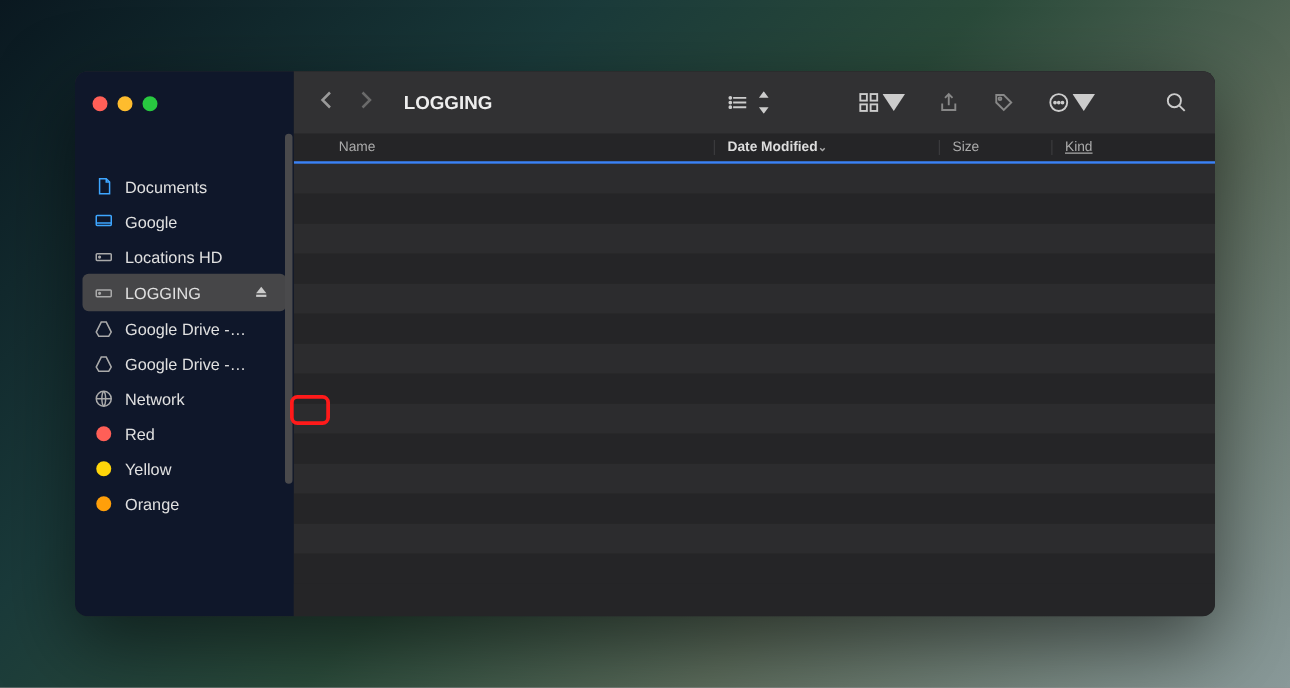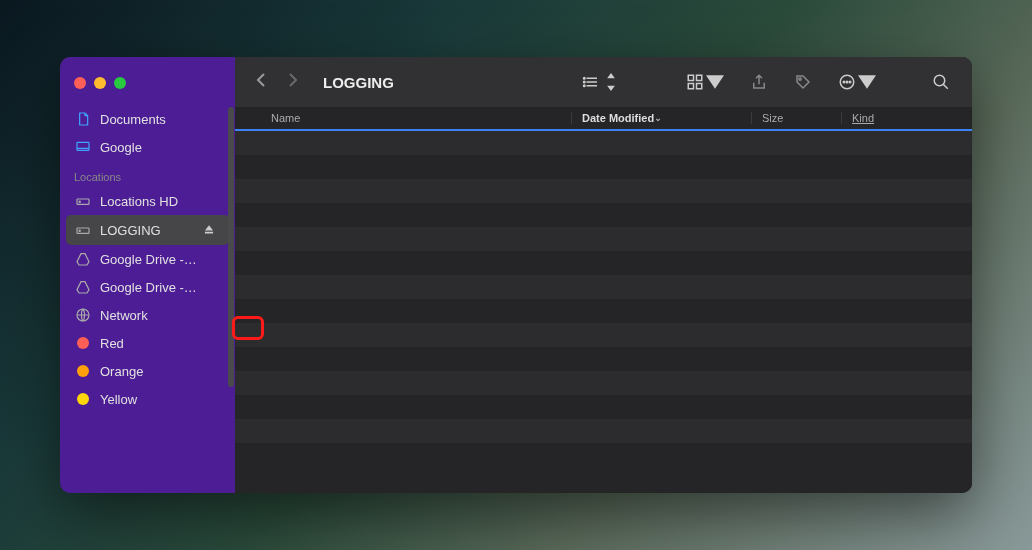--- a/index.html
+++ b/index.html
@@ -13,24 +13,25 @@
       width: 912px; height: 436px;
       background: #2a2a2c;
       border-radius: 10px;
       box-shadow: 0 20px 60px rgba(0,0,0,0.5);
       display: flex;
       overflow: hidden;
       position: relative;
     }
     .sidebar {
       width: 175px;
-      background: #4c1d95;
+      background: #0f172a;
       display: flex; flex-direction: column;
       padding-top: 10px;
       position: relative;
+      gap: 30px;
     }
     .traffic-lights { display:flex; gap:8px; padding:10px 14px 16px; }
     .tl { width:12px; height:12px; border-radius:50%; }
     .tl.red { background:#ff5f57; }
     .tl.yellow { background:#febc2e; }
     .tl.green { background:#28c840; }
     .sb-scroll { flex:1; overflow:hidden; position:relative; }
     .sb-section-header { font-size:11px; color:#888; padding: 10px 14px 4px; }
     .sb-item {
       display:flex; align-items:center; gap:8px;
@@ -109,21 +110,20 @@
       <div class="sb-item">
         <span class="icon">
           <svg viewBox="0 0 24 24" fill="none" stroke="#3ea6ff" stroke-width="1.8">
               <rect x="3" y="5" width="18" height="12" rx="1"></rect>
               <path d="M3 14h18"></path>
             </svg>
         </span>
         <span class="label">Google</span>
       </div>
 
-      <div class="sb-section-header">Locations</div>
 
       <div class="sb-item">
         <span class="icon">
           <svg viewBox="0 0 24 24" fill="none" stroke="#aaa" stroke-width="1.8">
               <rect x="3" y="9" width="18" height="8" rx="1"></rect>
               <circle cx="7" cy="13" r="1" fill="#aaa"></circle>
             </svg>
         </span>
         <span class="label">Locations HD</span>
       </div>
@@ -170,29 +170,29 @@
 
 
       <div class="sb-item">
         <span class="icon">
             <span class="tag-dot" style="background:#ff5f57"></span>
           </span>
         <span class="label">Red</span>
       </div>
       <div class="sb-item">
         <span class="icon">
+            <span class="tag-dot" style="background:#ffd60a"></span>
+          </span>
+        <span class="label">Yellow</span>
+      </div>
+      <div class="sb-item">
+        <span class="icon">
             <span class="tag-dot" style="background:#ff9f0a"></span>
           </span>
         <span class="label">Orange</span>
-      </div>
-      <div class="sb-item">
-        <span class="icon">
-            <span class="tag-dot" style="background:#ffd60a"></span>
-          </span>
-        <span class="label">Yellow</span>
       </div>
     </div>
     <div class="sidebar-scrollbar"></div>
   </div>
 
   <div class="main">
     <div class="toolbar">
       <div class="nav-arrows">
         <span>
           <svg width="12" height="18" viewBox="0 0 12 18" fill="none" stroke="#9a9a9a" stroke-width="2">

